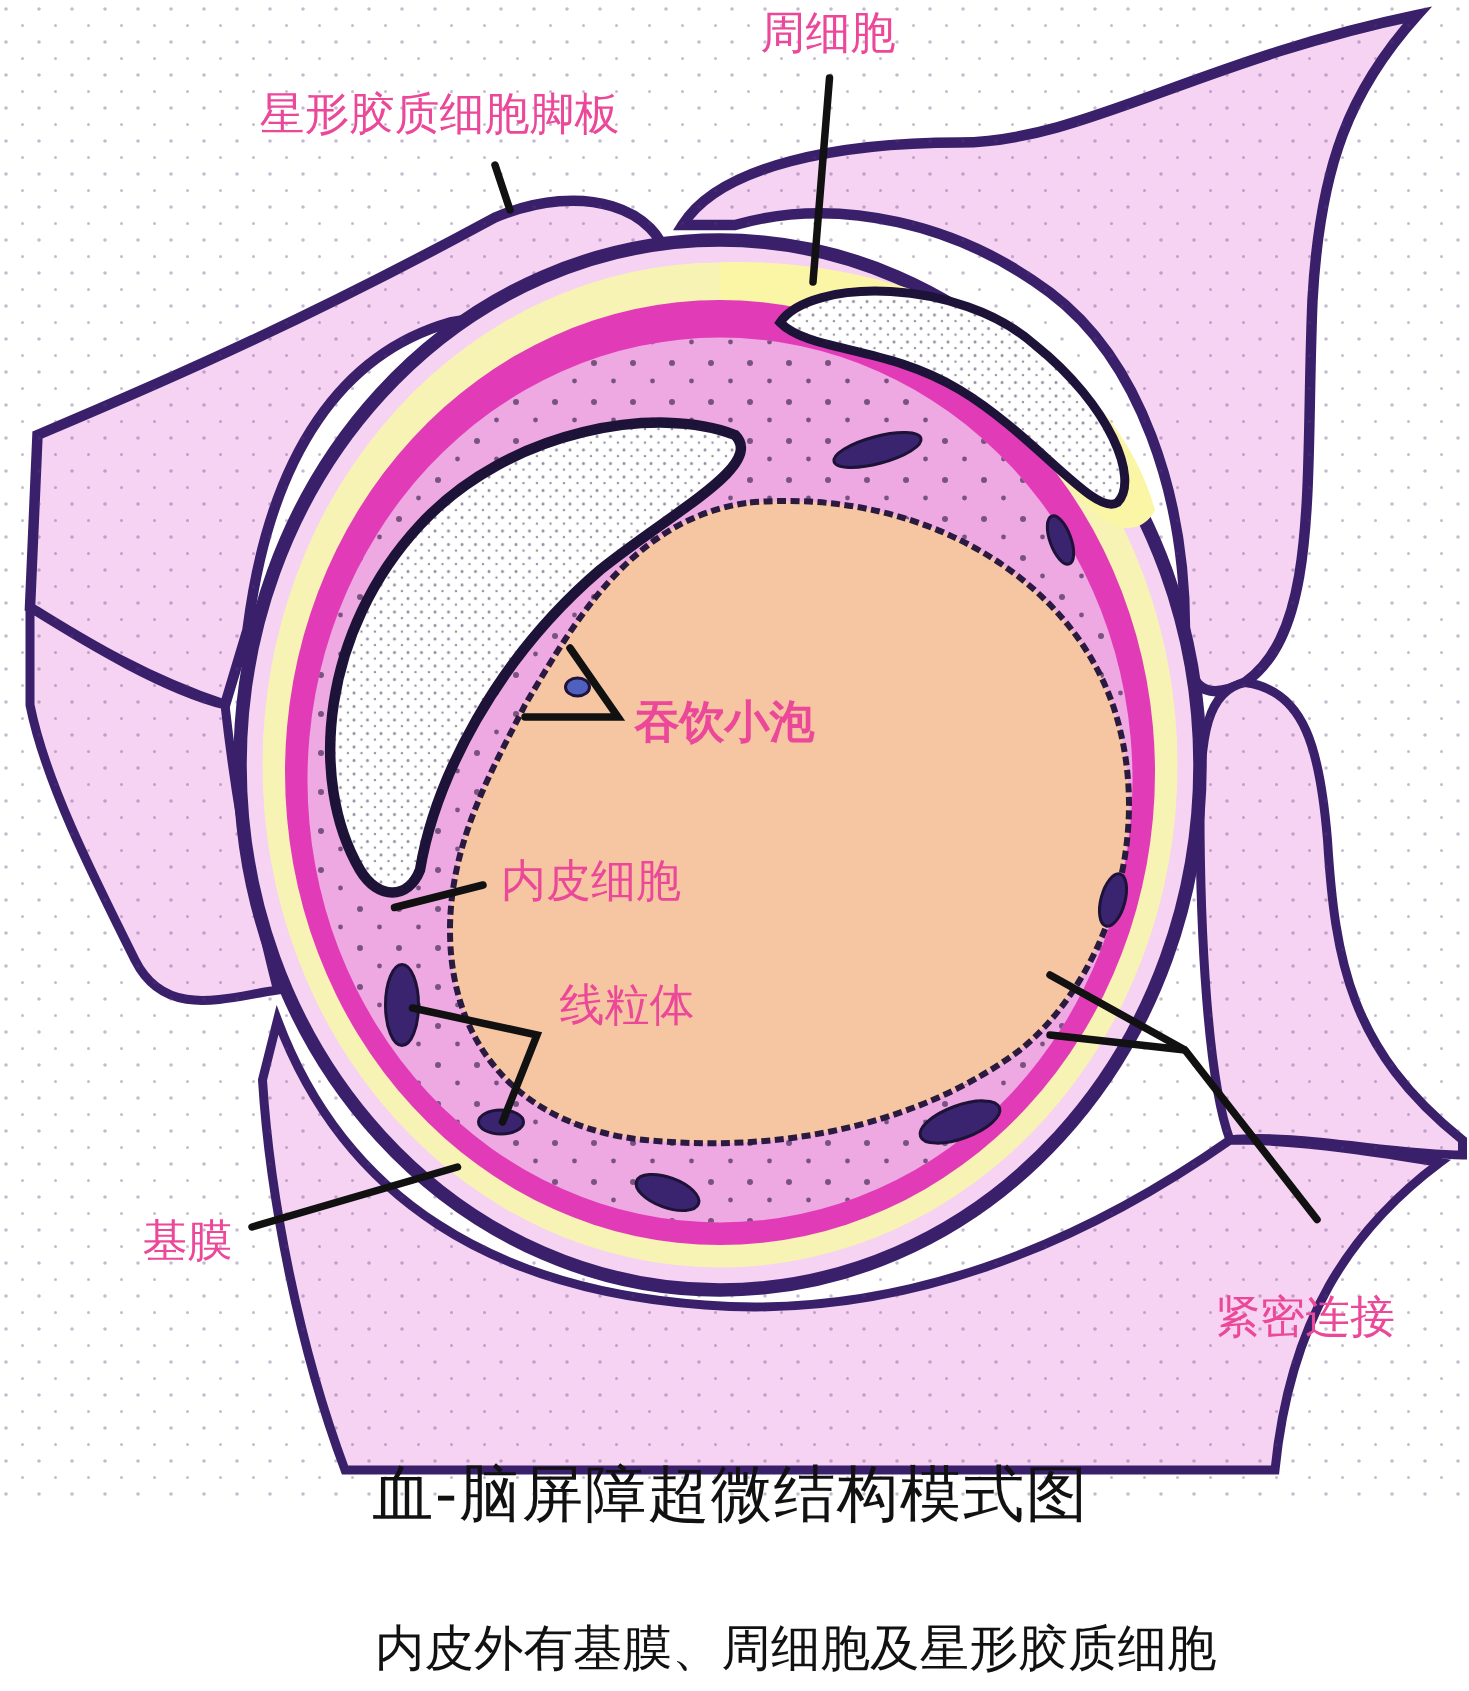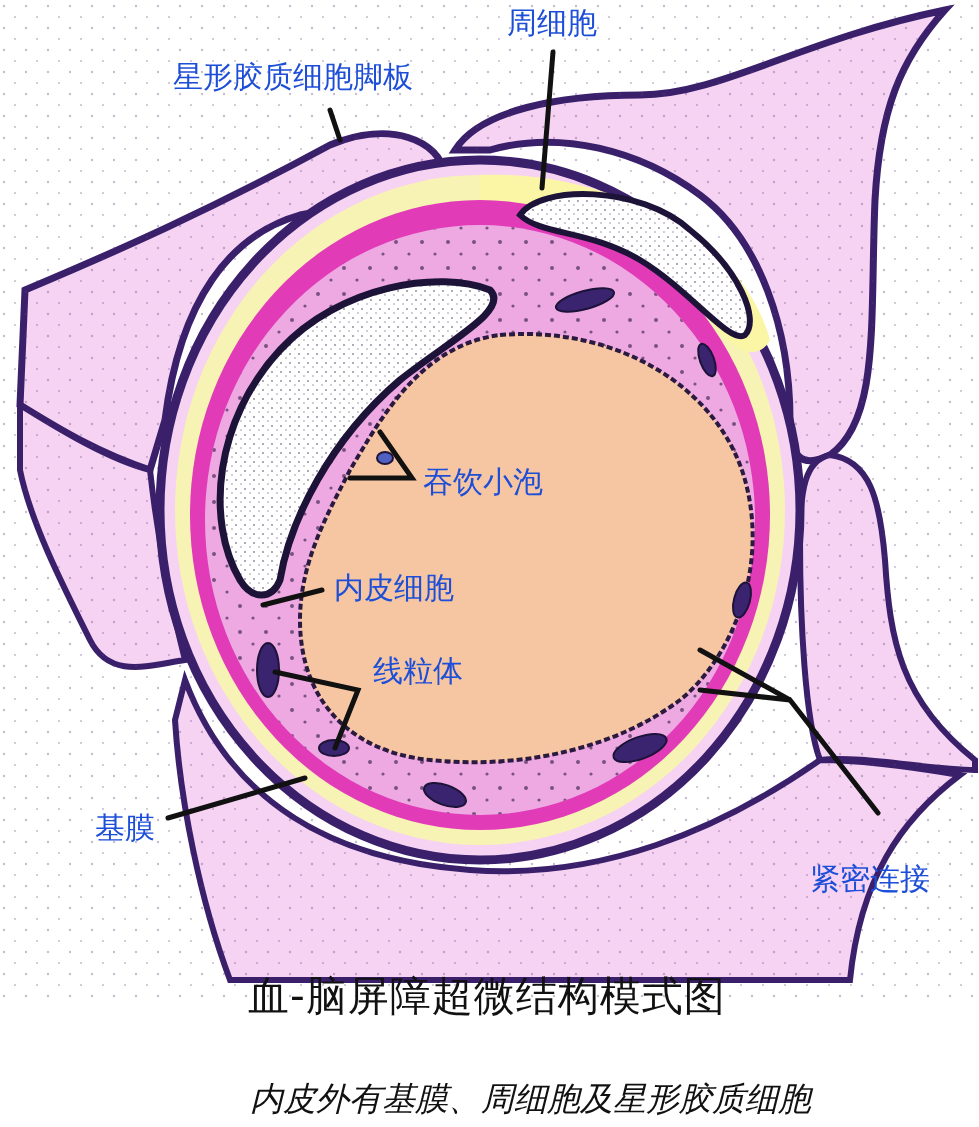--- a/index.html
+++ b/index.html
@@ -1,20 +1,20 @@
 <!DOCTYPE html>
 <html><head>
 <meta charset="utf-8">
 <style>
   html,body{margin:0;padding:0;background:#ffffff;}
   body{width:979px;height:1127px;position:relative;overflow:hidden;font-family:"DejaVu Sans","Liberation Sans",sans-serif;}
   #diagram{position:absolute;left:0;top:0;width:979px;height:1000px;}
-  .lbl{position:absolute;color:#1d4ed8;font-size:30px;line-height:1;white-space:nowrap;}
+  .lbl{position:absolute;color:#ec4899;font-size:30px;line-height:1;white-space:nowrap;}
   .caption-title{position:absolute;left:248px;top:969px;font-size:41px;color:#111;letter-spacing:1px;white-space:nowrap;}
-  .caption-sub{position:absolute;left:250px;top:1077px;font-size:33px;color:#111;white-space:nowrap;font-style:italic;}
+  .caption-sub{position:absolute;left:250px;top:1077px;font-size:33px;color:#111;white-space:nowrap;}
 </style>
 </head>
 <body>
 
 <svg id="diagram" viewBox="0 0 979 1000" xmlns="http://www.w3.org/2000/svg">
   <defs>
     <pattern id="dots" width="22" height="22" patternUnits="userSpaceOnUse">
       <circle cx="4" cy="6" r="1.2" fill="#5a3c7a"></circle>
       <circle cx="15" cy="17" r="1" fill="#5a3c7a"></circle>
     </pattern>
@@ -74,20 +74,20 @@
     <line x1="263" y1="605" x2="322" y2="590"></line>
     <polyline points="275,672 358,690 335,748"></polyline>
     <line x1="168" y1="818" x2="305" y2="778"></line>
     <polyline points="700,650 790,700 700,690"></polyline>
     <line x1="790" y1="700" x2="878" y2="813"></line>
   </g>
 </svg>
 
 <div class="lbl" style="left:173px;top:62px;">星形胶质细胞脚板</div>
 <div class="lbl" style="left:507px;top:8px;">周细胞</div>
-<div class="lbl" style="left:423px;top:467px;">吞饮小泡</div>
+<div class="lbl" style="left:423px;top:467px;font-weight:bold;">吞饮小泡</div>
 <div class="lbl" style="left:334px;top:573px;">内皮细胞</div>
 <div class="lbl" style="left:373px;top:656px;">线粒体</div>
 <div class="lbl" style="left:95px;top:813px;">基膜</div>
 <div class="lbl" style="left:810px;top:864px;">紧密连接</div>
 
 <div class="caption-title">血-脑屏障超微结构模式图</div>
 <div class="caption-sub">内皮外有基膜、周细胞及星形胶质细胞</div>
 
 </body></html>

